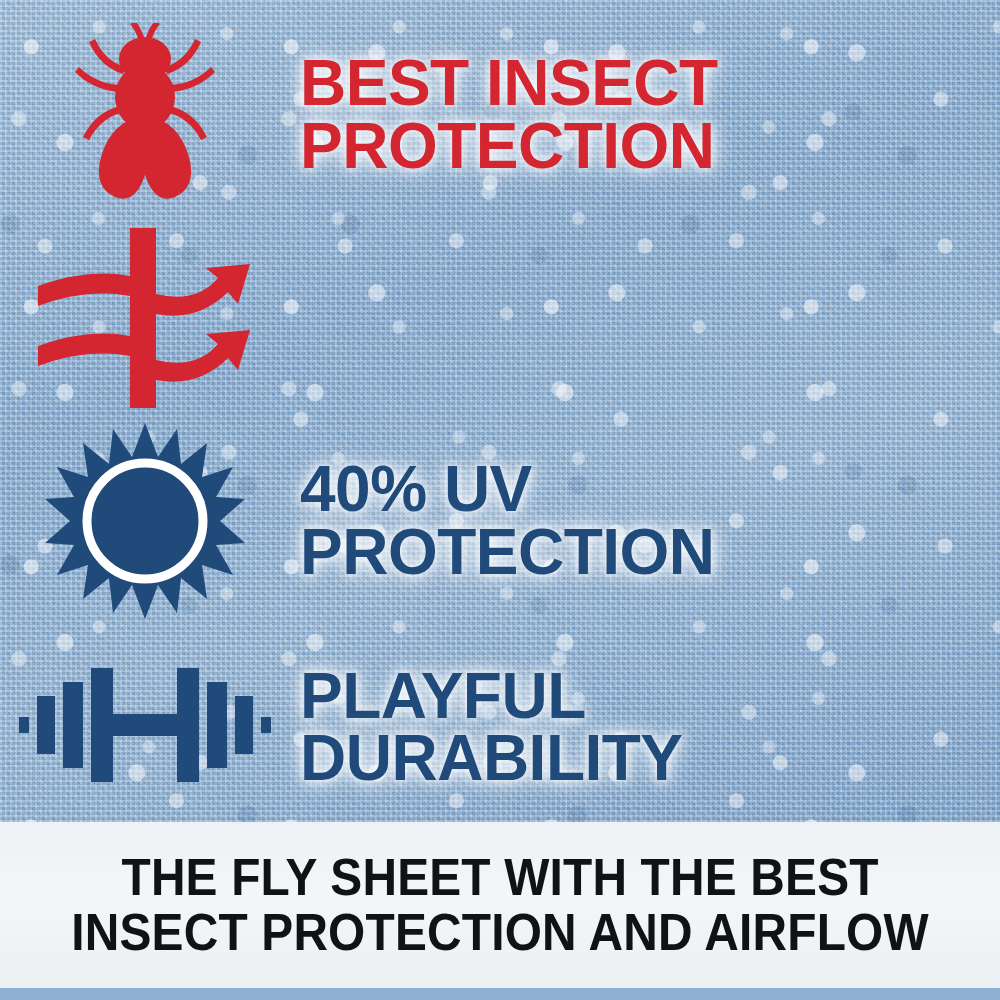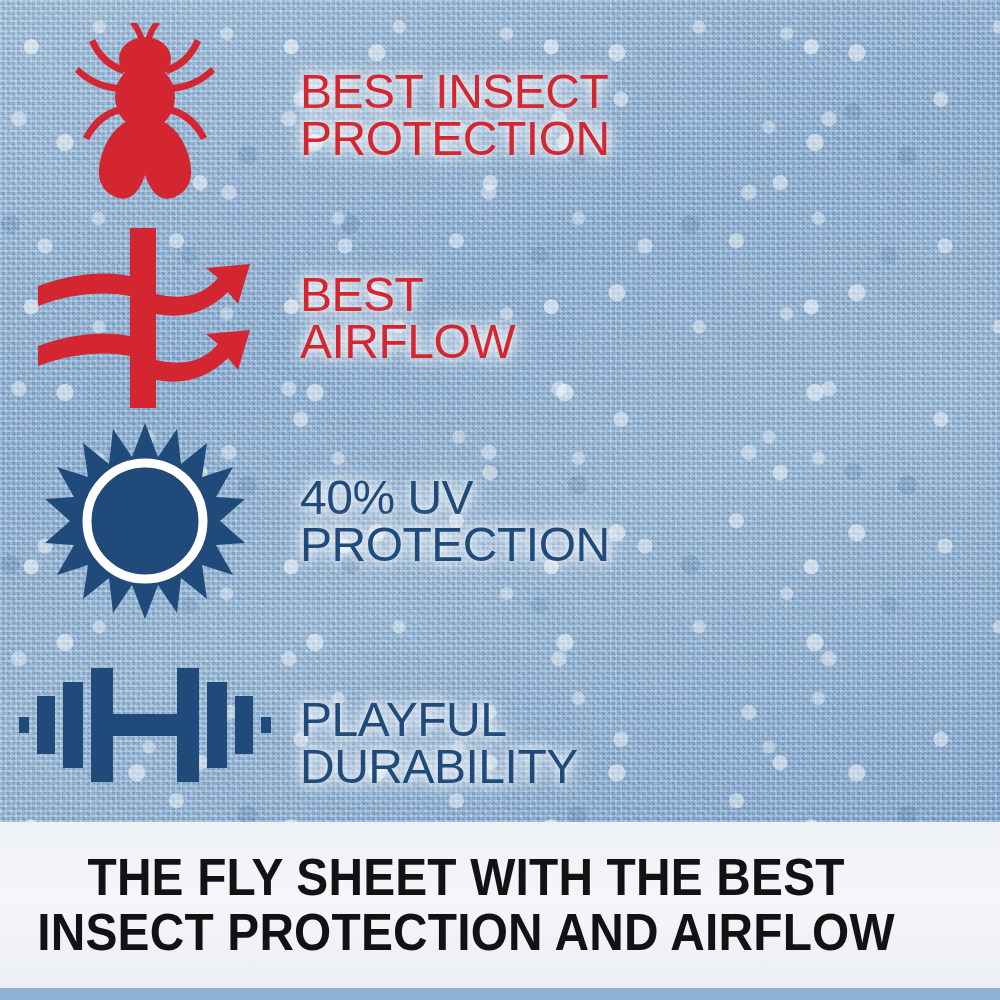--- a/index.html
+++ b/index.html
@@ -89,22 +89,22 @@
     flex: none;
   }
   .text-cell {
     flex: 1;
     padding-left: 10px;
   }
 
   .headline {
     margin: 0;
     font-family: "Liberation Sans", sans-serif;
-    font-weight: normal;
-    font-size: 48px;
+    font-weight: bold;
+    font-size: 64px;
     line-height: 0.98;
     letter-spacing: -0.5px;
     white-space: pre-line;
   }
   .headline.red {
     color: #D32630;
     text-shadow:
       0 0 10px rgba(255,255,255,.95),
       0 0 18px rgba(255,255,255,.85),
       0 0 26px rgba(255,255,255,.55);
@@ -126,21 +126,21 @@
   
   .caption-band {
     position: absolute;
     left: 0;
     top: 822px;
     width: 1000px;
     height: 166px;
     background: linear-gradient(#eef1f5 0%, #f4f6f8 45%, #eceff3 100%);
     display: flex;
     align-items: center;
-    justify-content: flex-start;
+    justify-content: center;
   }
   .caption-text {
     margin: 0;
     text-align: center;
     color: #111214;
     font-family: "Liberation Sans Narrow", "Liberation Sans", sans-serif;
     font-weight: bold;
     font-size: 52px;
     line-height: 1.06;
     letter-spacing: 0.2px;
@@ -211,24 +211,20 @@
                        q-30 30 -72 22 z"></path>
 
               <path d="M8 118 q50 -18 92 -10 l0 20 q-44 -8 -92 10 z"></path>
 
               <path d="M126 132 q40 10 62 -16 l-12 -10 l44 -4 l-12 40 l-10 -12
                        q-30 30 -72 22 z"></path>
             </g>
           </svg>
         </span>
       </div>
-      <div class="text-cell">
-        <p class="headline red">BEST
-AIRFLOW</p>
-      </div>
     </div>
 
     <div class="row" id="row-uv">
       <div class="icon-cell">
         <span>
           <svg width="200" height="200" viewBox="0 0 200 200" aria-hidden="true">
 
             <polygon fill="#1F4A7A" points="
               100,2 113,36 132,8 136,43 162,22 157,56 188,46 171,76 200,78 175,100
               200,122 171,124 188,154 157,144 162,178 136,157 132,192 113,164

